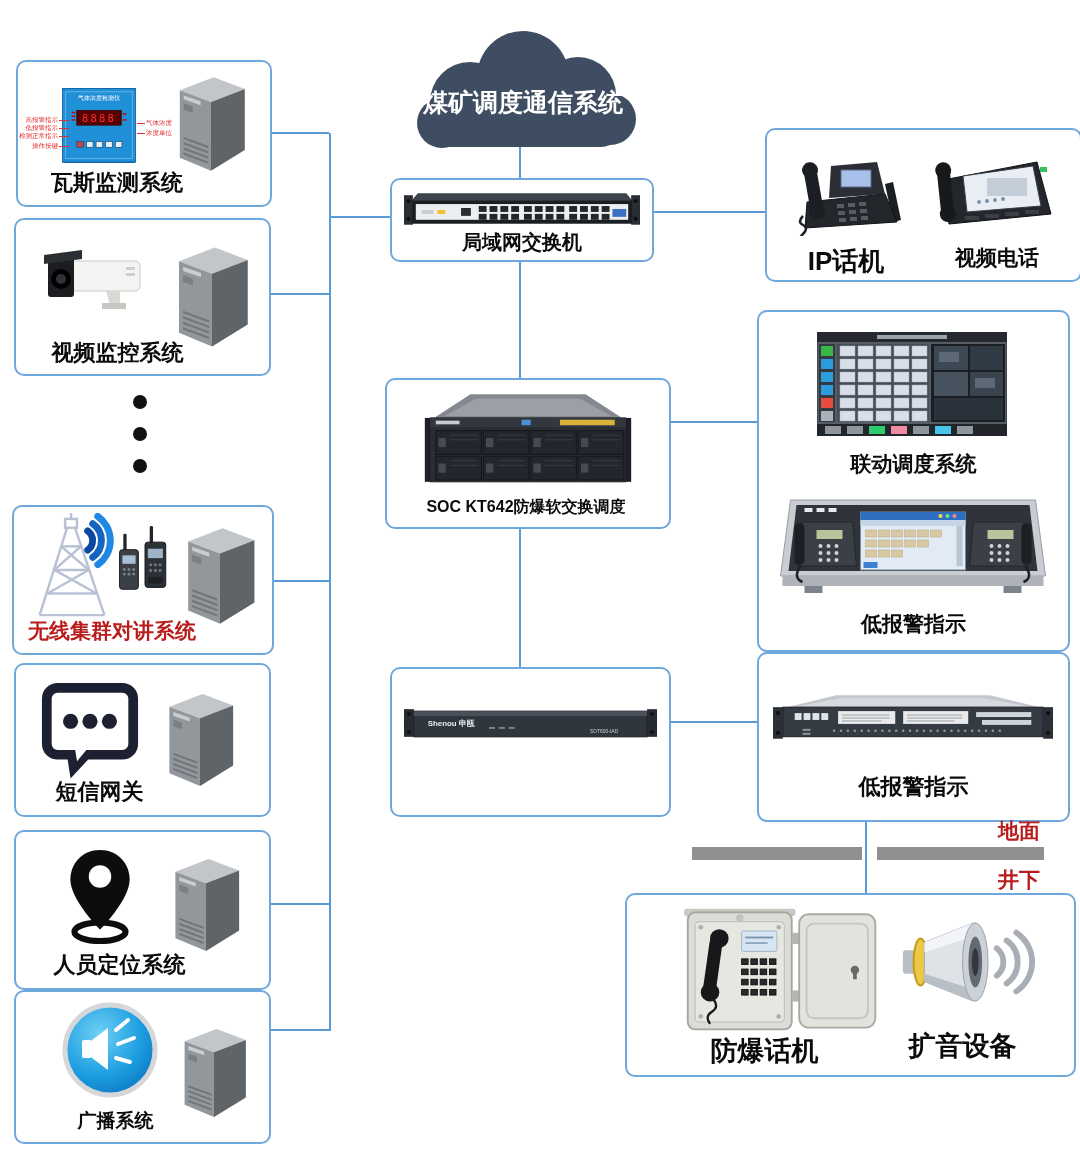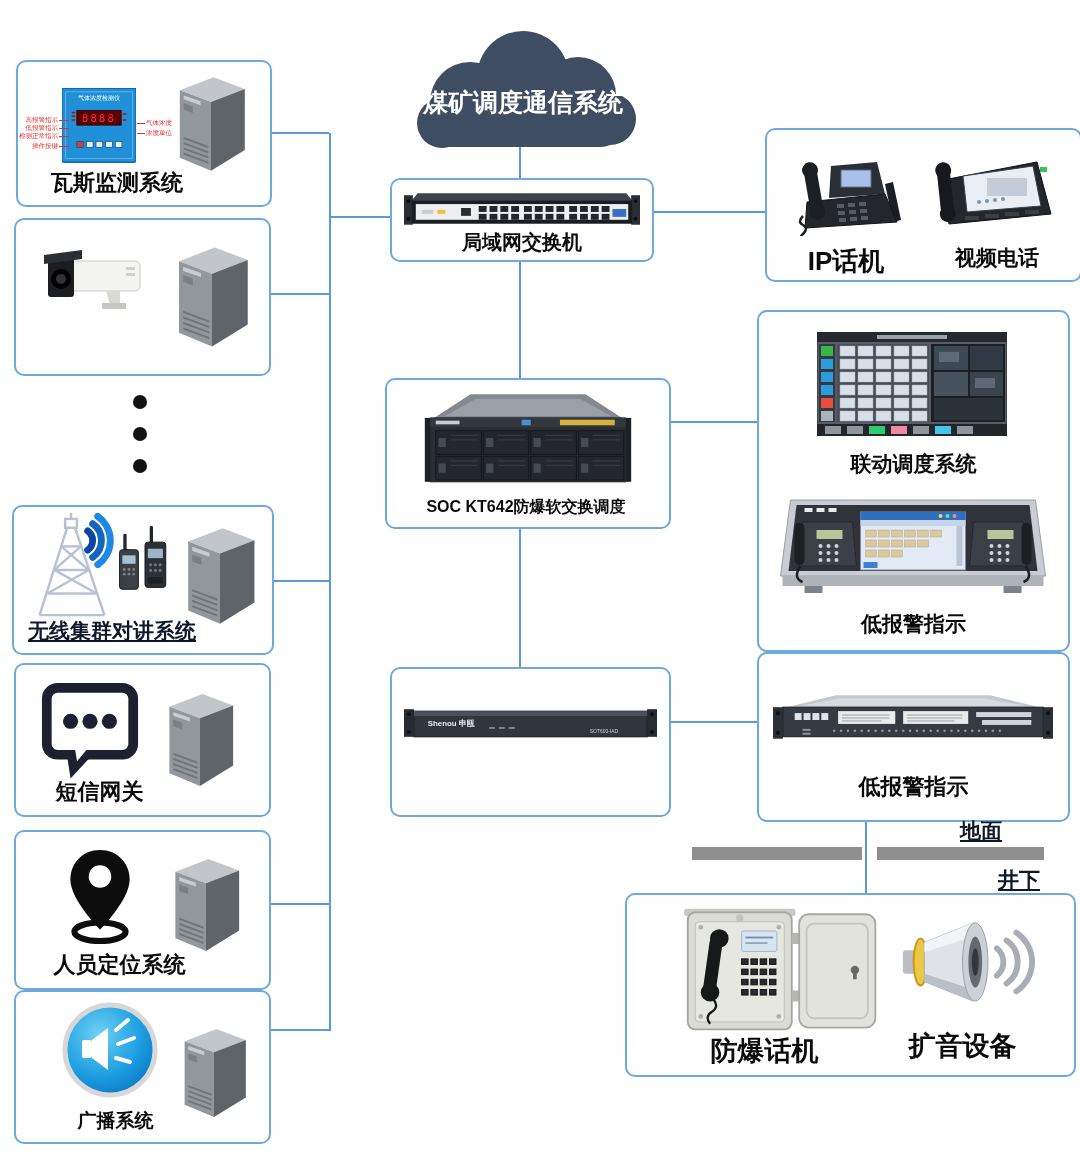--- a/index.html
+++ b/index.html
@@ -1,19 +1,19 @@
 <!DOCTYPE html>
 <html><head>
 <meta charset="utf-8">
 <style>
   html,body{margin:0;padding:0;background:#fff;}
   #stage{position:relative;width:1080px;height:1157px;background:#fff;overflow:hidden;
          font-family:"Liberation Sans","DejaVu Sans",sans-serif;}
   .box{position:absolute;border:2px solid #6fa8dc;border-radius:10px;background:#fff;}
-  .lbl{position:absolute;font-weight:700;color:#0f172a;white-space:nowrap;text-decoration:underline;}
+  .lbl{position:absolute;font-weight:700;color:#b91c1c;white-space:nowrap;}
   .lblc{position:absolute;font-weight:700;color:#0b0b0b;text-align:center;white-space:nowrap;}
   .hline,.vline{position:absolute;background:#5b9bd5;}
   .hline{height:2px;} .vline{width:2px;}
   .bar{position:absolute;height:13px;background:#8f8f8f;}
   .edot{position:absolute;width:14px;height:14px;border-radius:50%;background:#121212;}
   .annL{position:absolute;color:#e03030;font-size:6.5px;line-height:1;text-align:right;}
   .annR{position:absolute;color:#e03030;font-size:6.5px;line-height:1;text-align:left;}
   .annline{position:absolute;height:1px;background:#e03030;}
   .gastitle{position:absolute;color:#fff;font-size:6px;text-align:center;}
   svg{display:block;}
@@ -113,20 +113,21 @@
       <circle cx="23" cy="34" r="10" fill="#000"></circle>
         <circle cx="23" cy="34" r="5" fill="#30343a"></circle>
       <rect x="88" y="22" width="9" height="3" fill="#d0d0cc"></rect>
         <rect x="88" y="28" width="9" height="3" fill="#d0d0cc"></rect>
       <polygon points="68,46 82,46 82,60 72,60" fill="#d8d8d4"></polygon>
       <rect x="64" y="58" width="24" height="6" fill="#c6c6c2"></rect>
     </svg>
     <svg style="position:absolute;left:152px;top:22px" width="88" height="110">
         <use href="#sym-tower"></use>
       </svg>
+    <span class="lblc" style="left:0;right:50px;bottom:6px;font-size:22px">视频监控系统</span>
   </div>
 
   <div class="edot" style="left:133px;top:395px"></div>
   <div class="edot" style="left:133px;top:427px"></div>
   <div class="edot" style="left:133px;top:459px"></div>
 
   <div class="box" style="left:12px;top:505px;width:258px;height:146px">
     <svg style="position:absolute;left:6px;top:6px" width="108" height="108" viewBox="0 0 90 110">
       <g stroke="#b8c2d4" stroke-width="2.5" fill="none">
         <rect x="36" y="6" width="12" height="9"></rect>
@@ -581,21 +582,21 @@
           <circle cx="216" cy="40" r="1.3"></circle>
           <circle cx="223" cy="40" r="1.3"></circle>
           <circle cx="230" cy="40" r="1.3"></circle>
         <rect x="30" y="38" width="8" height="2"></rect>
           <rect x="30" y="42" width="8" height="2"></rect>
       </g>
     </svg>
     <span class="lblc" style="left:0;right:0;bottom:18px;font-size:22px">低报警指示</span>
   </div>
 
-  <span class="lbl" style="left:960px;top:817px;width:80px;text-align:left;font-size:21px">地面</span>
+  <span class="lbl" style="left:960px;top:817px;width:80px;text-align:right;font-size:21px">地面</span>
   <div class="bar" style="left:692px;top:847px;width:170px"></div>
   <div class="bar" style="left:877px;top:847px;width:167px"></div>
   <span class="lbl" style="left:960px;top:866px;width:80px;text-align:right;font-size:21px">井下</span>
 
   <div class="box" style="left:625px;top:893px;width:447px;height:180px">
     <svg style="position:absolute;left:55px;top:10px" width="200" height="130" viewBox="0 0 215 140">
       <rect x="2" y="4" width="120" height="8" rx="3" fill="#c9c9c3"></rect>
       <rect x="6" y="8" width="112" height="126" rx="8" fill="#dcdcd6" stroke="#a6a6a0" stroke-width="2"></rect>
       <rect x="14" y="18" width="96" height="108" rx="4" fill="#e7e7e2" stroke="#bcbcb6"></rect>
       <circle cx="62" cy="14" r="4" fill="#c2c2bc"></circle>

